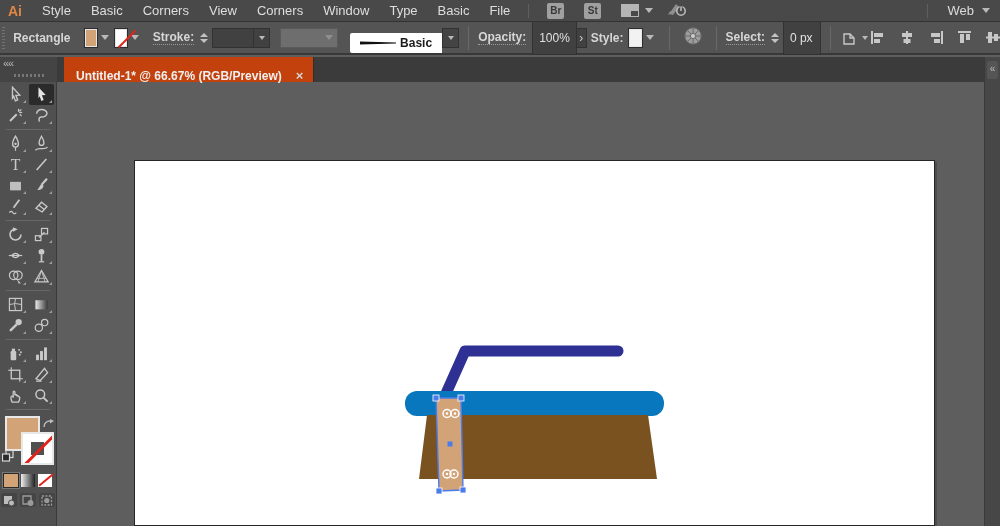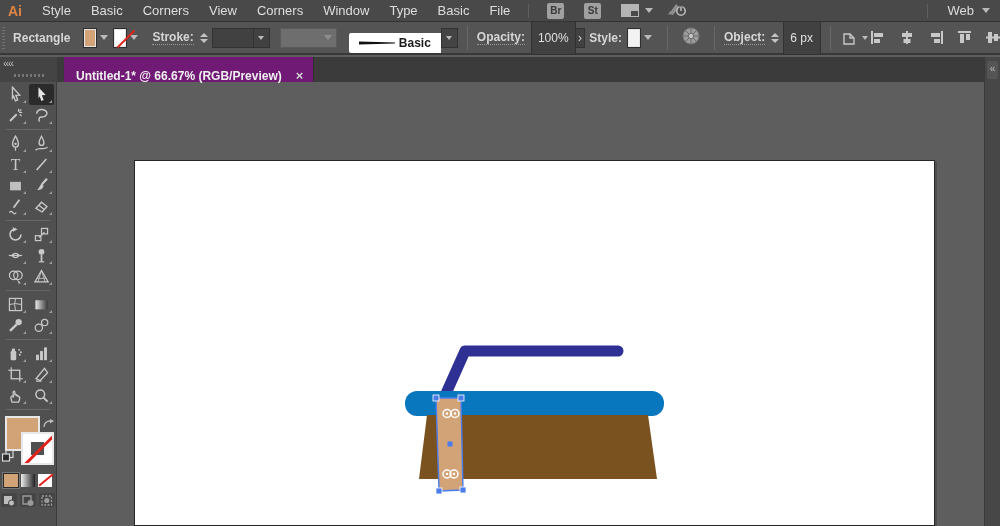--- a/index.html
+++ b/index.html
@@ -66,21 +66,21 @@
               color:#CFCFCF; font-size:12px; display:flex; align-items:center; justify-content:center; }
   .align-group { display:flex; align-items:center; gap:13px; margin-left:2px; }
   .align-group svg { display:block; }
 
   
   .tabrow { position:absolute; left:0; top:57px; width:1000px; height:25px; background:#3B3B3B; z-index:20; }
   .dock-head { position:absolute; left:0; top:0; width:57px; height:25px; background:#444; }
   .collapse { position:absolute; left:3px; top:0px; color:#B9B9B9; font-size:11px; letter-spacing:-1px; }
   .grip-h { position:absolute; left:14px; top:17px; width:30px; height:3px;
             background-image:repeating-linear-gradient(90deg,#777 0 2px, transparent 2px 4px); }
-  .doc-tab { position:absolute; left:64px; top:0; height:25px; background:#701a75; display:flex;
+  .doc-tab { position:absolute; left:64px; top:0; height:25px; background:#c2410c; display:flex;
              align-items:center; padding:12px 10px 0 12px; border-right:1px solid #2e2e2e; }
   .doc-tab .t { color:#F0F0F0; font-size:12px; font-weight:bold; white-space:nowrap; }
   .doc-tab .x { color:#D5D5D5; font-size:13px; font-weight:bold; margin-left:14px; cursor:default; }
 
   
   .toolbar { position:absolute; left:0; top:82px; width:57px; height:444px; background:#505050;
              border-right:1px solid #3a3a3a; z-index:20; padding-top:2px; }
   .tool-grid { display:flex; flex-direction:column; align-items:center; }
   .tool-row { display:flex; gap:1px; }
   .tool { width:25px; height:21px; display:flex; align-items:center; justify-content:center; position:relative; }
@@ -213,26 +213,26 @@
         <g stroke="#6a6a6a" stroke-width="1">
           <line x1="10" y1="2" x2="10" y2="18"></line>
             <line x1="2" y1="10" x2="18" y2="10"></line>
           <line x1="4.3" y1="4.3" x2="15.7" y2="15.7"></line>
             <line x1="15.7" y1="4.3" x2="4.3" y2="15.7"></line>
         </g>
         <circle cx="10" cy="10" r="2.6" fill="#c9c9c9" stroke="#6a6a6a"></circle>
       </svg>
     </span>
     <div class="cb-sep"></div>
-    <span class="cb-link">Object:</span>
+    <span class="cb-link">Select:</span>
     <span class="stepper">
         <i class="up"></i>
         <i class="dn"></i>
       </span>
-    <span class="cb-field" style="width:52px">6 px</span>
+    <span class="cb-field" style="width:52px">0 px</span>
     <div class="cb-sep"></div>
     <span style="display:flex;align-items:center">
       <svg width="20" height="18" viewBox="0 0 20 18">
         <path d="M4 5 L10 5 L14 9 L14 15 L4 15 Z" fill="none" stroke="#C7C7C7" stroke-width="1.4"></path>
         <path d="M10 5 L10 9 L14 9" fill="none" stroke="#C7C7C7" stroke-width="1.4"></path>
       </svg>
       <span class="chev sm" style="margin-left:2px"></span>
     </span>
     <div class="align-group">
       <svg width="16" height="15" viewBox="0 0 16 15">

